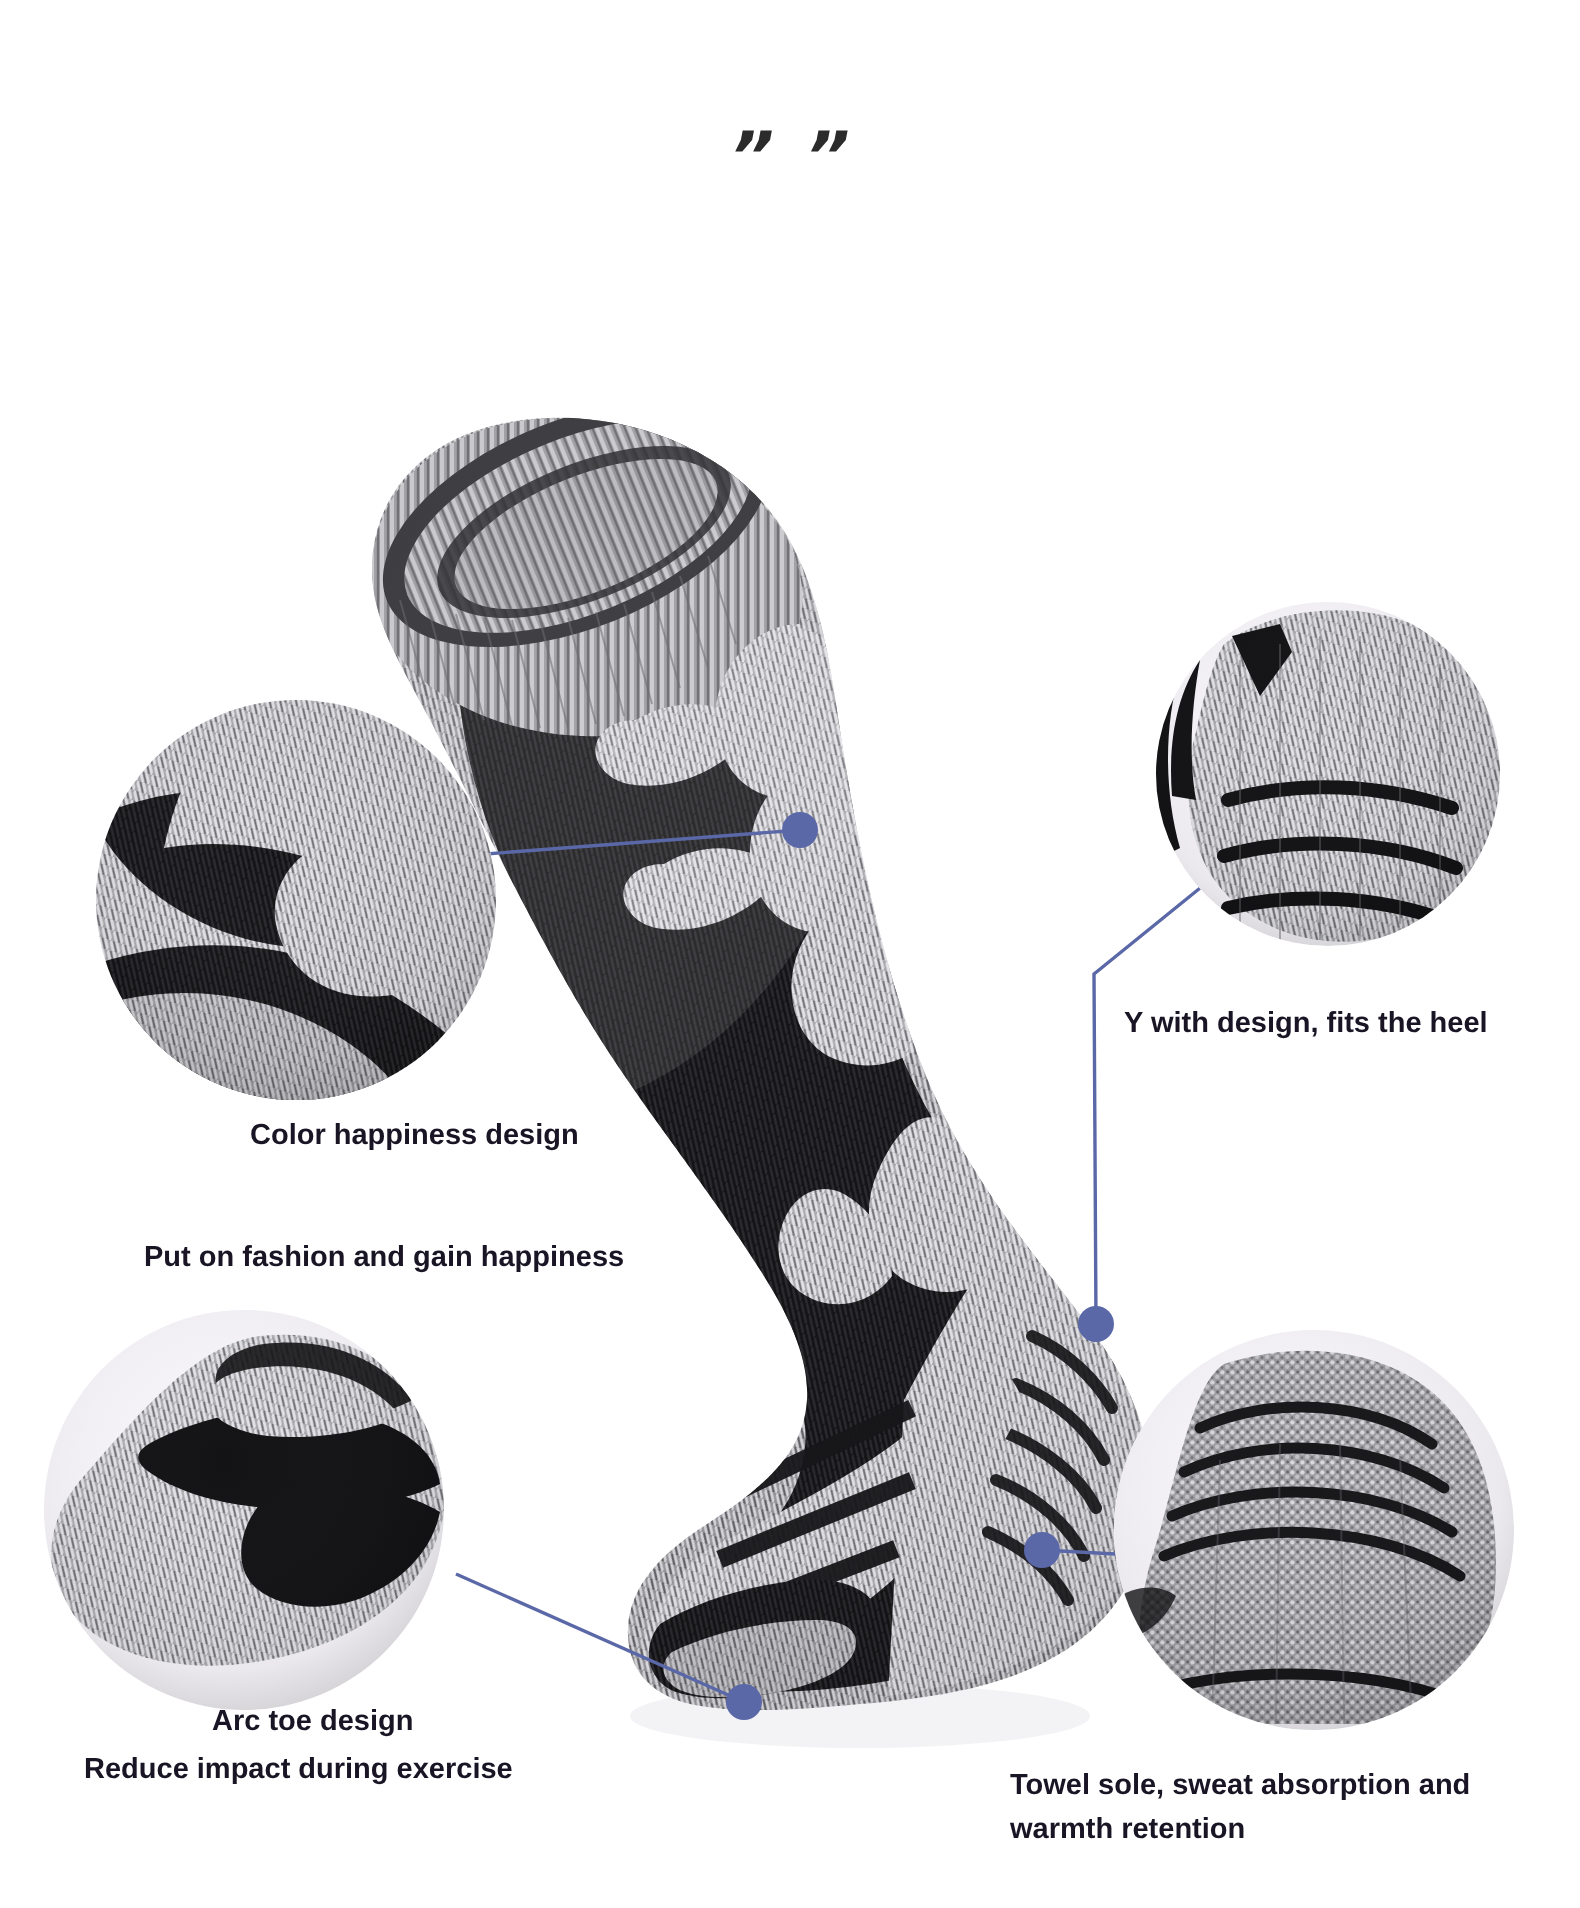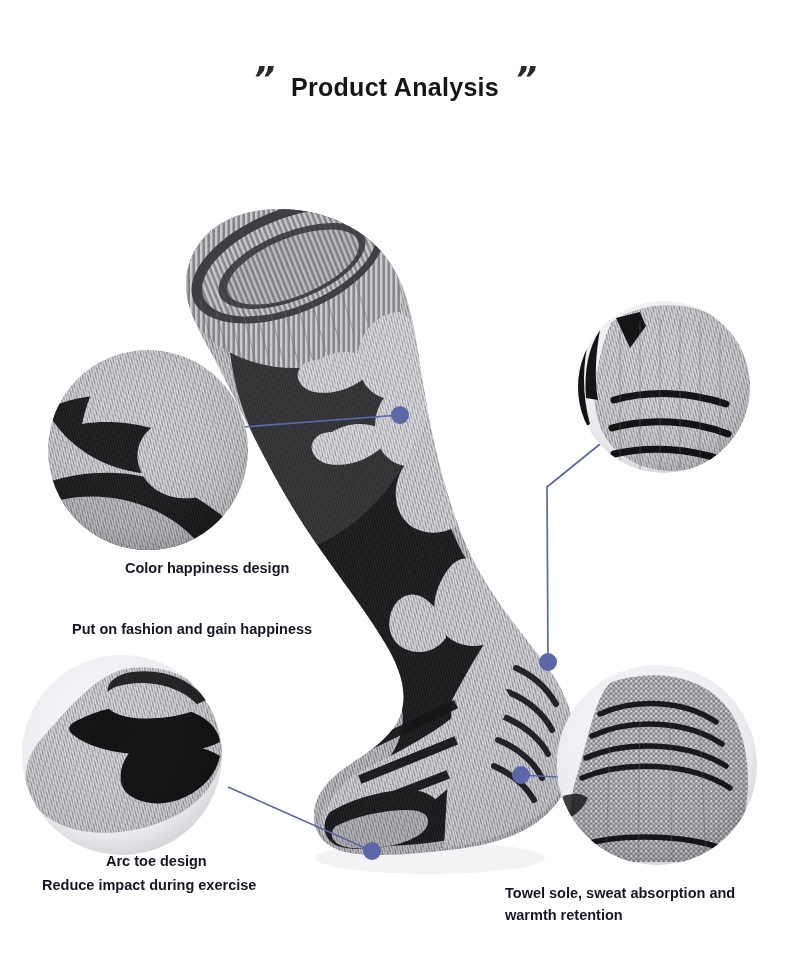--- a/index.html
+++ b/index.html
@@ -376,27 +376,27 @@
     <g fill="#5b68a8">
       <circle cx="400" cy="415" r="9"></circle>
       <circle cx="548" cy="662" r="9"></circle>
       <circle cx="372" cy="851" r="9"></circle>
       <circle cx="521" cy="775" r="9"></circle>
     </g>
   </svg>
 
   <div class="title-wrap">
     <span class="quote q-left">”</span>
-    <span class="title-text">Product Analysis</span>
     <span class="quote q-right">”</span>
   </div>
 
   <div class="caption cap-l1">Color happiness design</div>
   <div class="caption cap-l2">Put on fashion and gain happiness</div>
 
+  <div class="caption cap-tr">Y with design, fits the heel</div>
 
   <div class="caption cap-bl1">Arc toe design</div>
   <div class="caption cap-bl2">Reduce impact during exercise</div>
 
   <div class="caption cap-br">Towel sole, sweat absorption and
 warmth retention</div>
 
 </div>
 
 </body></html>

